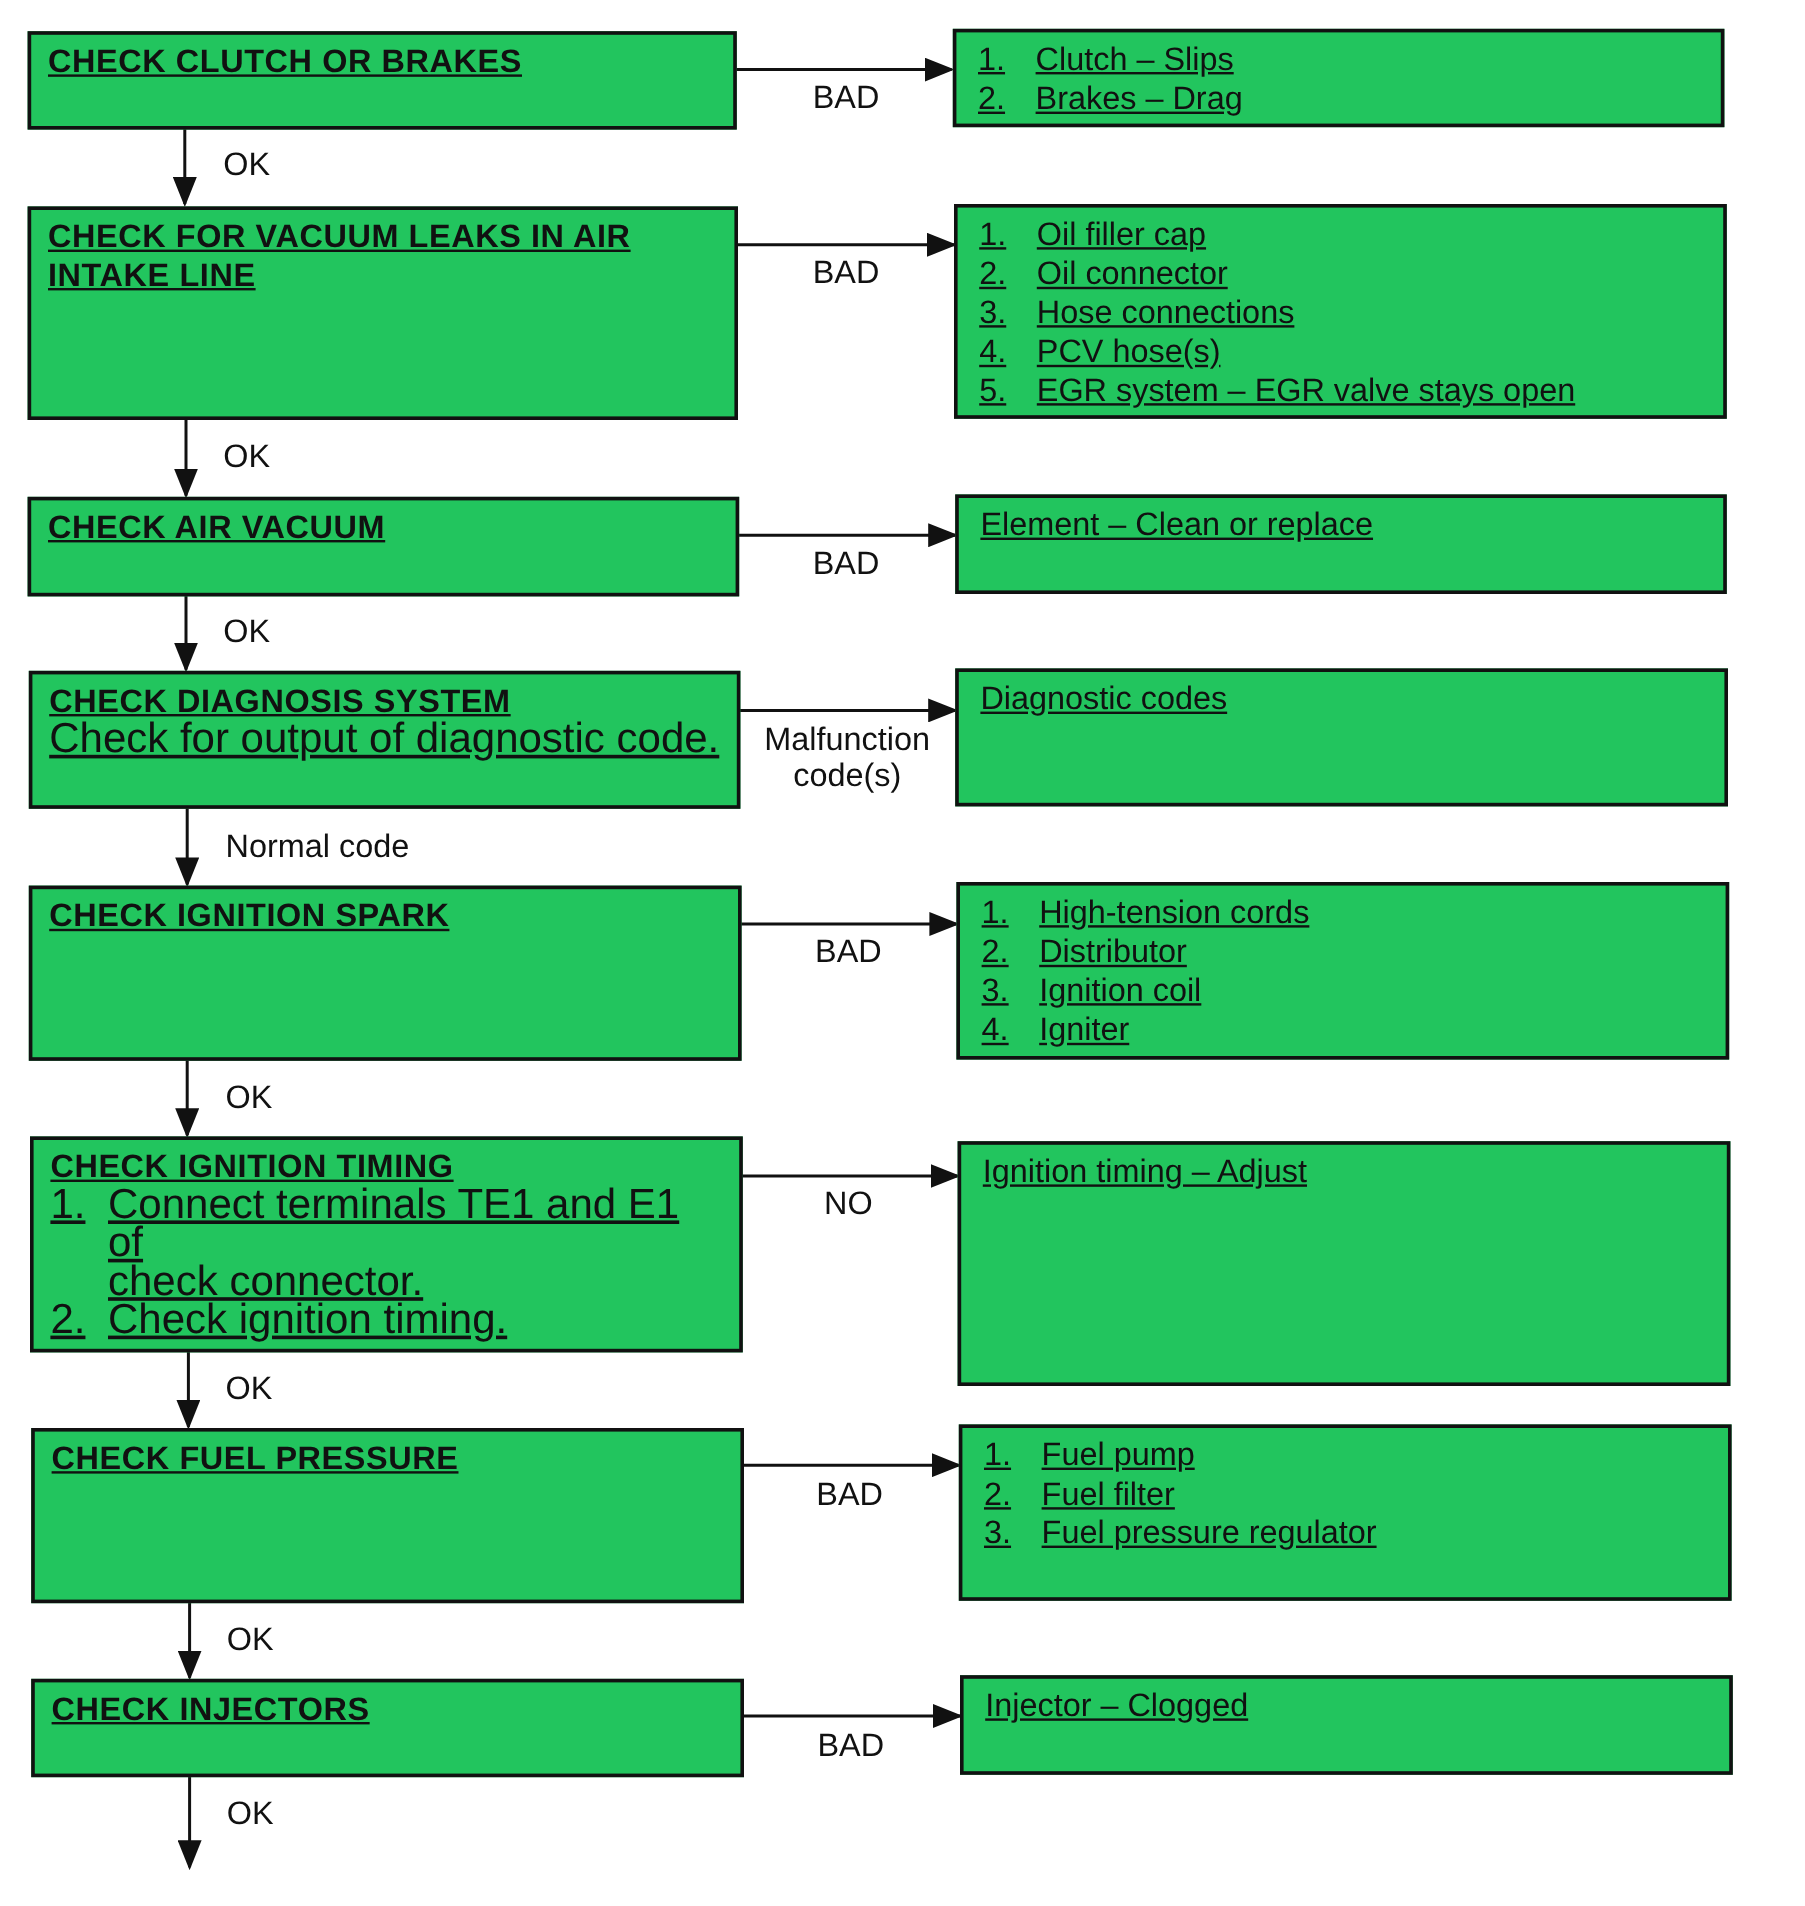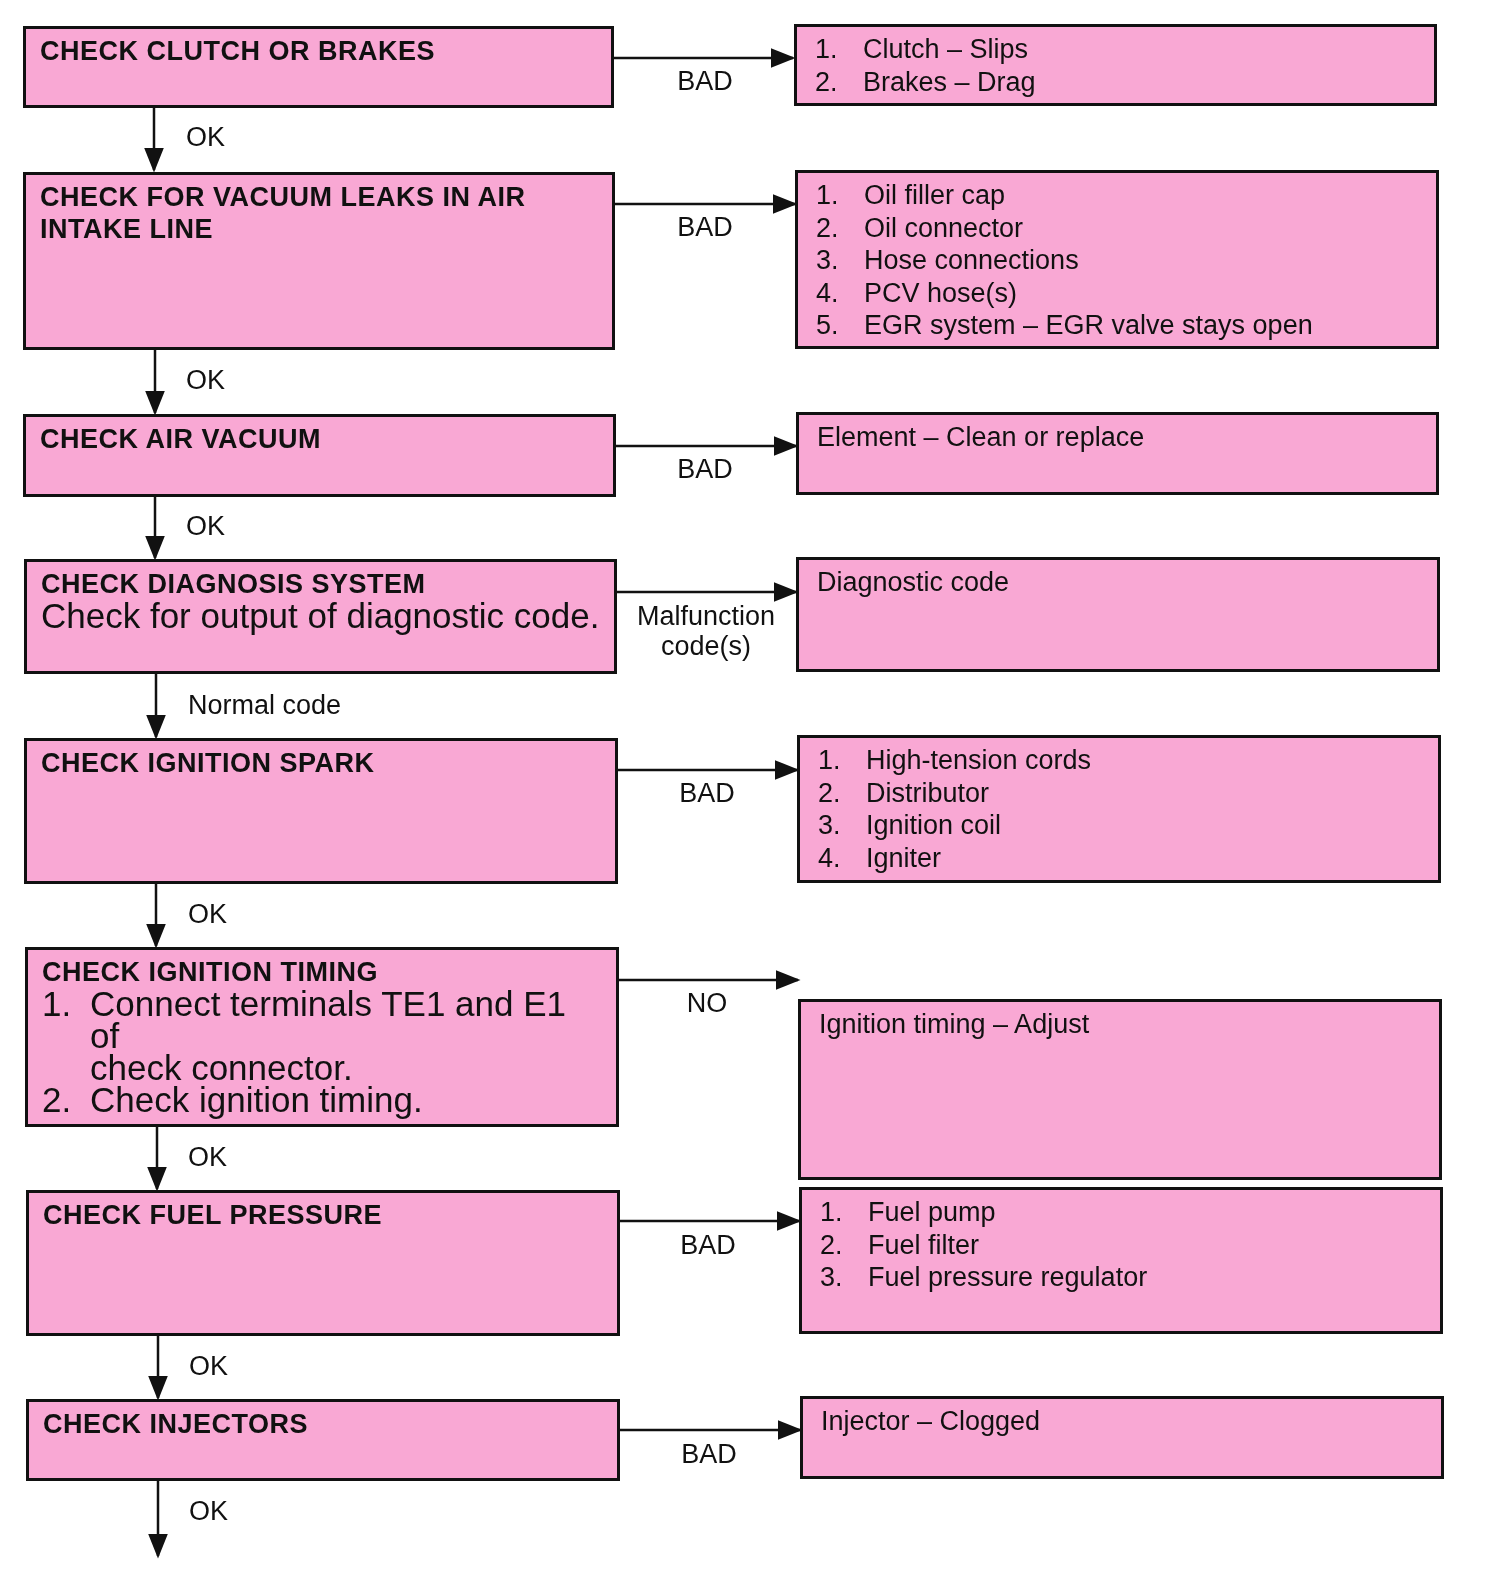--- a/index.html
+++ b/index.html
@@ -1,18 +1,18 @@
 <!DOCTYPE html>
 <html><head>
 <meta charset="utf-8">
 <style>
   html, body { margin:0; padding:0; background:#ffffff; }
   body { width:1504px; height:1588px; position:relative; overflow:hidden;
          font-family:"Liberation Sans", sans-serif; color:#111; }
-  .box { position:absolute; border:3px solid #111; box-sizing:border-box; background:#f9a8d4; }
+  .box { position:absolute; border:3px solid #111; box-sizing:border-box; background:#22c55e;text-decoration:underline; }
   .step { padding:6px 14px; }
   .step .title { font-weight:bold; font-size:27px; letter-spacing:0.5px; line-height:32px; }
   .step .line { font-size:35px; line-height:32px; }
   .step .line.bold { font-weight:bold; }
   .result { padding:6px 18px; }
   .result .item { font-size:27px; line-height:32.5px; display:flex; }
   .result .num { width:48px; flex:none; }
   .label { position:absolute; font-size:27px; line-height:30px; text-align:center; }
   .sub { display:flex; }
   .sub .num { width:48px; flex:none; }
@@ -100,21 +100,21 @@
   <div class="item">Element – Clean or replace</div>
 </div>
 <div class="label" style="left:186px;top:511px;">OK</div>
 
 <div class="box step" style="left:24px;top:559px;width:593px;height:115px;">
   <div class="title">CHECK DIAGNOSIS SYSTEM</div>
   <div class="line">Check for output of diagnostic code.</div>
 </div>
 <div class="label" style="left:622px;top:601px;width:168px;">Malfunction code(s)</div>
 <div class="box result" style="left:796px;top:557px;width:644px;height:115px;">
-  <div class="item">Diagnostic code</div>
+  <div class="item">Diagnostic codes</div>
 </div>
 <div class="label" style="left:188px;top:690px;">Normal code</div>
 
 <div class="box step" style="left:24px;top:738px;width:594px;height:146px;">
   <div class="title">CHECK IGNITION SPARK</div>
 </div>
 <div class="label" style="left:662px;top:778px;width:90px;">BAD</div>
 <div class="box result" style="left:797px;top:735px;width:644px;height:148px;">
   <div class="item">
       <span class="num">1.</span>
@@ -141,21 +141,21 @@
       <span class="num">1.</span>
       <span>Connect terminals TE1 and E1 of</span>
     </div>
   <div class="line indent">check connector.</div>
   <div class="line sub">
       <span class="num">2.</span>
       <span>Check ignition timing.</span>
     </div>
 </div>
 <div class="label" style="left:662px;top:988px;width:90px;">NO</div>
-<div class="box result" style="left:798px;top:999px;width:644px;height:181px;">
+<div class="box result" style="left:798px;top:951px;width:644px;height:204px;">
   <div class="item">Ignition timing – Adjust</div>
 </div>
 <div class="label" style="left:188px;top:1142px;">OK</div>
 
 <div class="box step" style="left:26px;top:1190px;width:594px;height:146px;">
   <div class="title">CHECK FUEL PRESSURE</div>
 </div>
 <div class="label" style="left:663px;top:1230px;width:90px;">BAD</div>
 <div class="box result" style="left:799px;top:1187px;width:644px;height:147px;">
   <div class="item">

